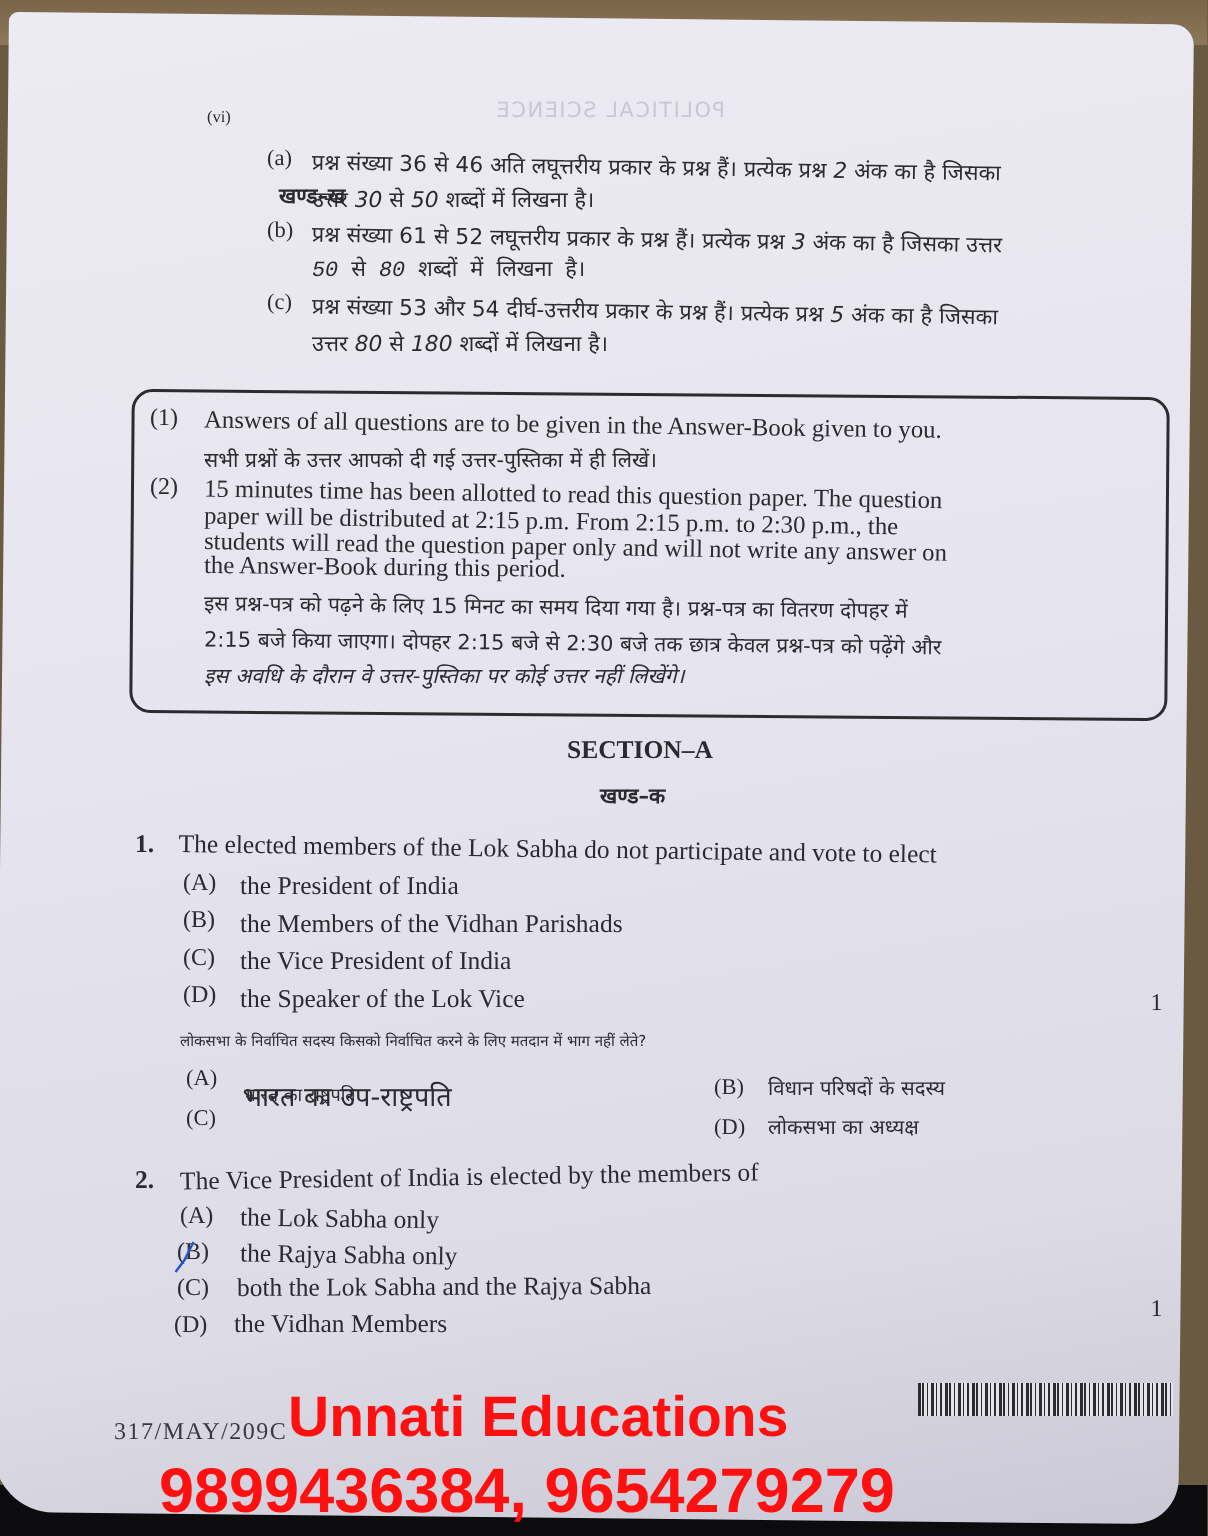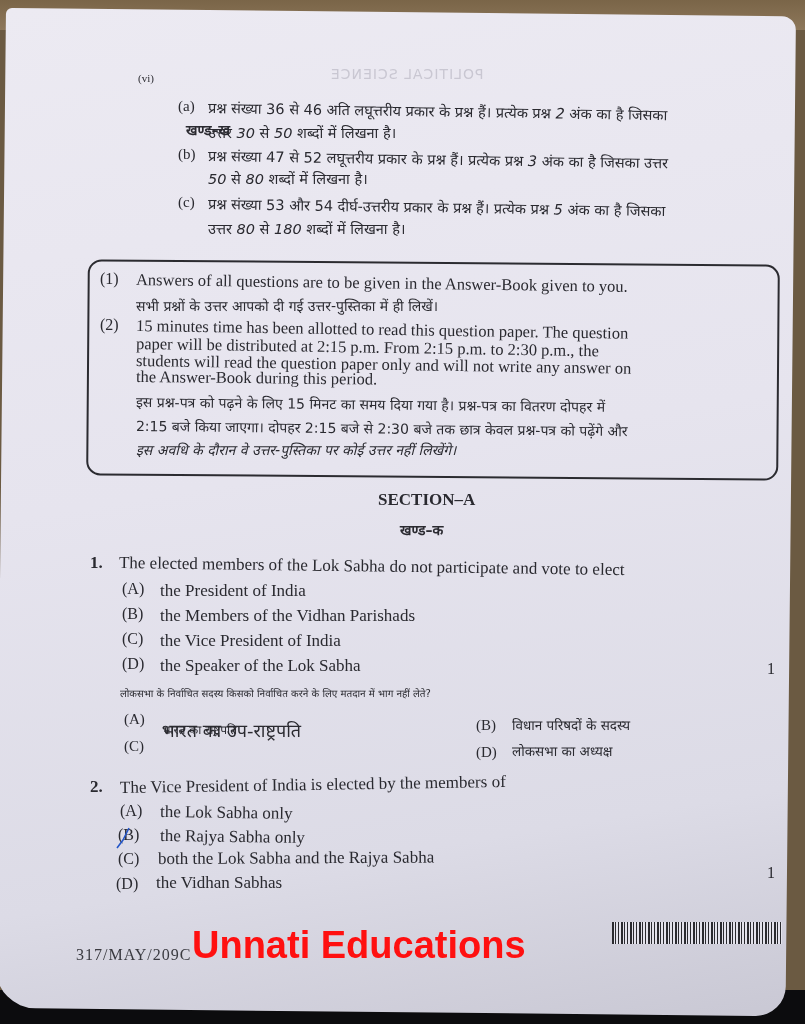--- a/index.html
+++ b/index.html
@@ -72,22 +72,22 @@
     <span class="line hin" style="left:186px;top:72px;font-weight:bold;font-size:14px;margin-top:48px;">खण्ड–ख</span>
 
     <div>
       <span class="line en" style="left:178px;top:98px;font-size:15px;">(a)</span>
       <span class="line hin" style="left:208px;top:97px;transform:rotate(0.9deg);transform-origin:left;"><span>प्रश्न संख्या </span><b>36</b><span> से </span><b>46</b><span> अति लघूत्तरीय प्रकार के प्रश्न हैं। प्रत्येक प्रश्न </span><i>2</i><span> अंक का है जिसका</span></span>
       <span class="line hin" style="left:208px;top:122px;"><span>उत्तर </span><i>30</i><span> से </span><i>50</i><span> शब्दों में लिखना है।</span></span>
     </div>
 
     <div>
       <span class="line en" style="left:178px;top:146px;font-size:15px;">(b)</span>
-      <span class="line hin" style="left:208px;top:145px;transform:rotate(0.9deg);transform-origin:left;"><span>प्रश्न संख्या </span><b>47</b><span> से </span><b>52</b><span> लघूत्तरीय प्रकार के प्रश्न हैं। प्रत्येक प्रश्न </span><i>3</i><span> अंक का है जिसका उत्तर</span></span>
-      <span class="line hin" style="left:208px;top:168px;"><span></span><i>50</i><span> से </span><i>80</i><span> शब्दों में लिखना है।</span></span>
+      <span class="line hin" style="left:208px;top:145px;transform:rotate(0.9deg);transform-origin:left;"><span>प्रश्न संख्या </span><b>61</b><span> से </span><b>52</b><span> लघूत्तरीय प्रकार के प्रश्न हैं। प्रत्येक प्रश्न </span><i>3</i><span> अंक का है जिसका उत्तर</span></span>
+      <span class="line hin" style="left:208px;top:168px;font-family:Liberation Mono, monospace;"><span></span><i>50</i><span> से </span><i>80</i><span> शब्दों में लिखना है।</span></span>
     </div>
 
     <div>
       <span class="line en" style="left:178px;top:194px;font-size:15px;">(c)</span>
       <span class="line hin" style="left:208px;top:193px;transform:rotate(0.9deg);transform-origin:left;"><span>प्रश्न संख्या </span><b>53</b><span> और </span><b>54</b><span> दीर्घ-उत्तरीय प्रकार के प्रश्न हैं। प्रत्येक प्रश्न </span><i>5</i><span> अंक का है जिसका</span></span>
       <span class="line hin" style="left:208px;top:218px;"><span>उत्तर </span><i>80</i><span> से </span><i>180</i><span> शब्दों में लिखना है।</span></span>
     </div>
   </div>
 
   <div class="note-box"></div>
@@ -114,21 +114,21 @@
     <span class="line en" style="left:90px;top:553px;font-weight:bold;">1.</span>
     <span class="line en" style="left:119px;top:553px;transform:rotate(0.8deg);transform-origin:left;">The elected members of the Lok Sabha do not participate and vote to elect</span>
 
     <span class="line en" style="left:122px;top:580px;font-size:16px;">(A)</span>
     <span class="line en" style="left:160px;top:581px;">the President of India</span>
     <span class="line en" style="left:122px;top:605px;font-size:16px;">(B)</span>
     <span class="line en" style="left:160px;top:606px;">the Members of the Vidhan Parishads</span>
     <span class="line en" style="left:122px;top:630px;font-size:16px;">(C)</span>
     <span class="line en" style="left:160px;top:631px;text-align:right;">the Vice President of India</span>
     <span class="line en" style="left:122px;top:655px;font-size:16px;">(D)</span>
-    <span class="line en" style="left:160px;top:656px;">the Speaker of the Lok Sabha</span>
+    <span class="line en" style="left:160px;top:656px;">the Speaker of the Lok Vice</span>
     <span class="line marks" style="left:767px;top:660px;">1</span>
 
     <span class="line hin" style="left:120px;top:686px;font-size:10px;">लोकसभा के निर्वाचित सदस्य किसको निर्वाचित करने के लिए मतदान में भाग नहीं लेते?</span>
     <span class="line en" style="left:124px;top:711px;font-size:15px;">(A)</span>
     <span class="line hin" style="left:162px;top:721px;font-size:12px;">भारत का राष्ट्रपति</span>
     <span class="line en" style="left:476px;top:717px;font-size:15px;">(B)</span>
     <span class="line hin" style="left:512px;top:716px;font-size:13.5px;">विधान परिषदों के सदस्य</span>
     <span class="line en" style="left:124px;top:738px;font-size:15px;">(C)</span>
     <span class="line hin" style="left:162px;top:718px;font-size:18px;">भारत का उप-राष्ट्रपति</span>
     <span class="line en" style="left:476px;top:744px;font-size:15px;">(D)</span>
@@ -142,22 +142,23 @@
     <span class="line en" style="left:120px;top:802px;font-size:16px;">(A)</span>
     <span class="line en" style="left:160px;top:802px;transform:rotate(0.8deg);transform-origin:left;">the Lok Sabha only</span>
     <span class="line en" style="left:118px;top:826px;font-size:16px;">(B)</span>
     <span class="line en" style="left:160px;top:826px;transform:rotate(0.8deg);transform-origin:left;">the Rajya Sabha only</span>
     <svg class="tick-mark" viewBox="0 0 18 24">
         <path d="M15 2 L9 14 L3 22" stroke="#2456c8" stroke-width="1.6" fill="none"></path>
       </svg>
     <span class="line en" style="left:118px;top:850px;font-size:16px;">(C)</span>
     <span class="line en" style="left:158px;top:849px;transform:rotate(-0.3deg);transform-origin:left;">both the Lok Sabha and the Rajya Sabha</span>
     <span class="line en" style="left:116px;top:875px;font-size:16px;">(D)</span>
-    <span class="line en" style="left:156px;top:873px;">the Vidhan Sabhas</span>
+    <span class="line en" style="left:156px;top:873px;">the Vidhan Members</span>
     <span class="line marks" style="left:767px;top:864px;">1</span>
   </div>
 
   <span class="line footer-code" style="left:76px;top:946px;">317/MAY/209C</span>
   <span class="line footer-code" style="left:324px;top:938px;font-size:12px;">4</span>
   <div class="barcode"></div>
 
   <span class="watermark" style="left:192px;top:924px;font-size:38px;">Unnati Educations</span>
+  <span class="watermark" style="left:106px;top:970px;font-size:42px;">9899436384, 9654279279</span>
 </div>
 
 </body></html>

